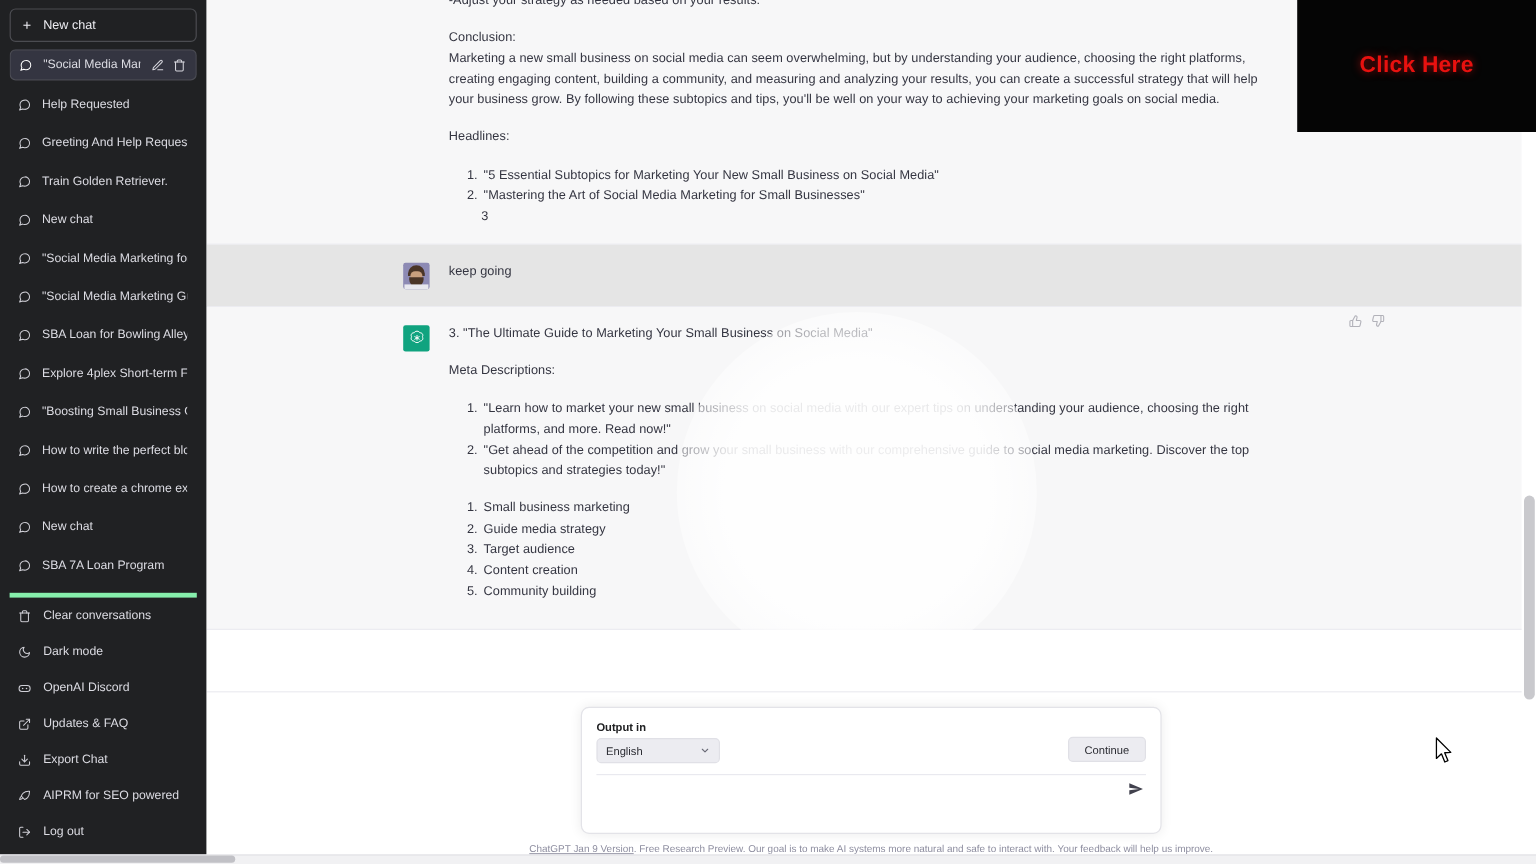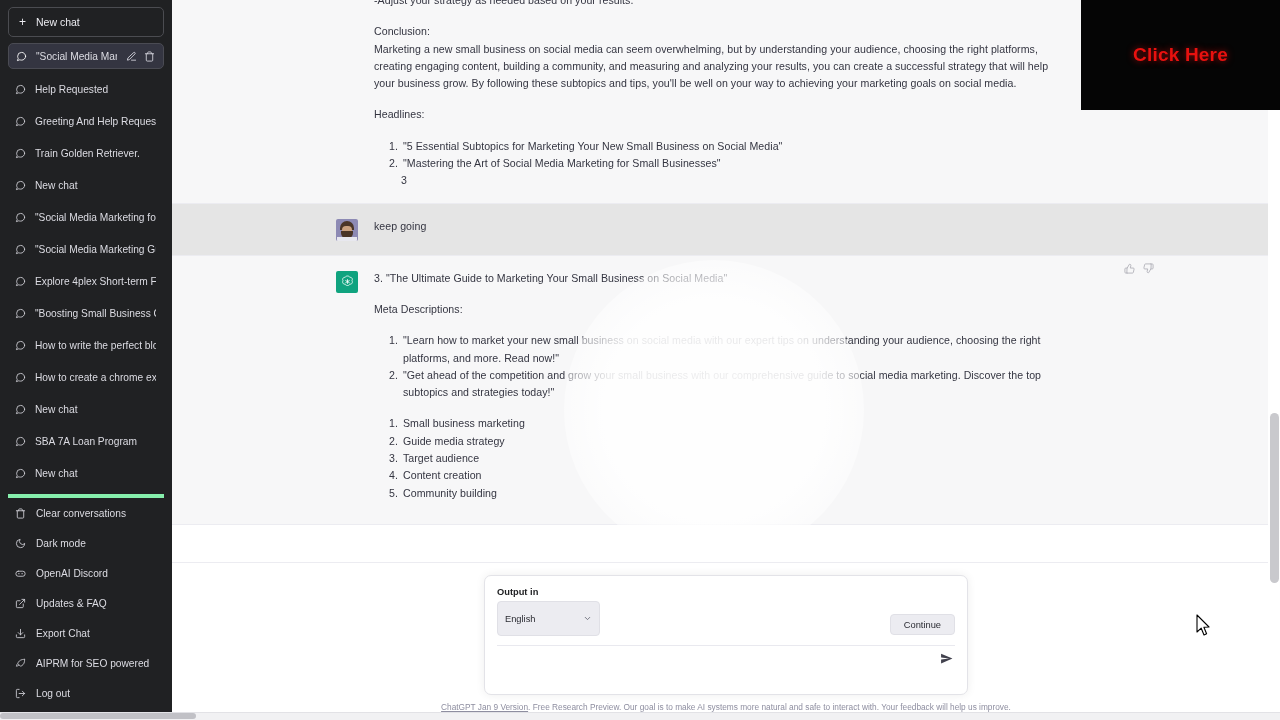--- a/index.html
+++ b/index.html
@@ -221,21 +221,21 @@
   .aiprm-row {
     display: flex;
     align-items: flex-end;
     justify-content: space-between;
     padding-bottom: 9px;
     border-bottom: 1px solid #e9e9ef;
   }
   .field-group { display: flex; flex-direction: column; gap: 4px; }
   .field-label { font-size: 9.3px; font-weight: bold; color: #202123; }
   .select-box {
-    width: 103px; height: 35px;
+    width: 103px; height: 21px;
     background: #ececf1;
     border: 1px solid #e0e0e6;
     border-radius: 4px;
     display: flex; align-items: center;
     justify-content: space-between;
     padding: 0 7px;
     font-size: 9.3px;
     color: #2b2c33;
     cursor: pointer;
   }
@@ -399,20 +399,28 @@
           </span>
           <span class="label">"Social Media Marketing for S</span>
         </div>
         <div class="convo-item">
           <span class="ic">
             <svg width="11" height="11" viewBox="0 0 24 24" fill="none" stroke="#cfcfd6" stroke-width="1.9" stroke-linecap="round" stroke-linejoin="round">
               <path d="M21 11.5a8.4 8.4 0 0 1-9 8.4 9 9 0 0 1-3.7-.8L3 21l1.9-4.9A8.4 8.4 0 0 1 3.6 11.5 8.4 8.4 0 0 1 12 3.1a8.4 8.4 0 0 1 9 8.4z"></path>
             </svg>
           </span>
           <span class="label">"Social Media Marketing Guid</span>
+        </div>
+        <div class="convo-item">
+          <span class="ic">
+            <svg width="11" height="11" viewBox="0 0 24 24" fill="none" stroke="#cfcfd6" stroke-width="1.9" stroke-linecap="round" stroke-linejoin="round">
+              <path d="M21 11.5a8.4 8.4 0 0 1-9 8.4 9 9 0 0 1-3.7-.8L3 21l1.9-4.9A8.4 8.4 0 0 1 3.6 11.5 8.4 8.4 0 0 1 12 3.1a8.4 8.4 0 0 1 9 8.4z"></path>
+            </svg>
+          </span>
+          <span class="label">SBA Loan for Bowling Alley</span>
         </div>
         <div class="convo-item">
           <span class="ic">
             <svg width="11" height="11" viewBox="0 0 24 24" fill="none" stroke="#cfcfd6" stroke-width="1.9" stroke-linecap="round" stroke-linejoin="round">
               <path d="M21 11.5a8.4 8.4 0 0 1-9 8.4 9 9 0 0 1-3.7-.8L3 21l1.9-4.9A8.4 8.4 0 0 1 3.6 11.5 8.4 8.4 0 0 1 12 3.1a8.4 8.4 0 0 1 9 8.4z"></path>
             </svg>
           </span>
           <span class="label">Explore 4plex Short-term Finan</span>
         </div>
         <div class="convo-item">

